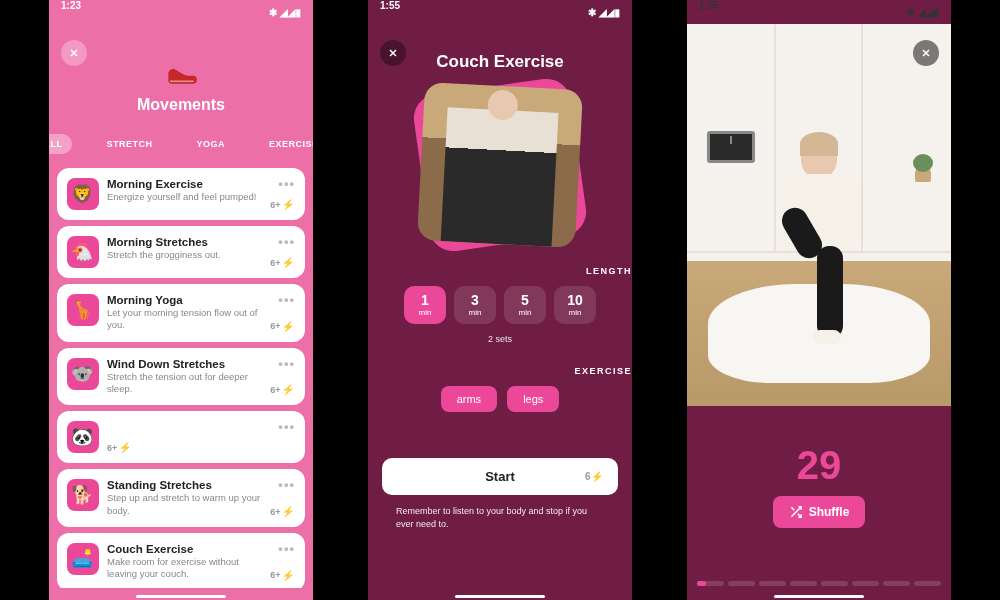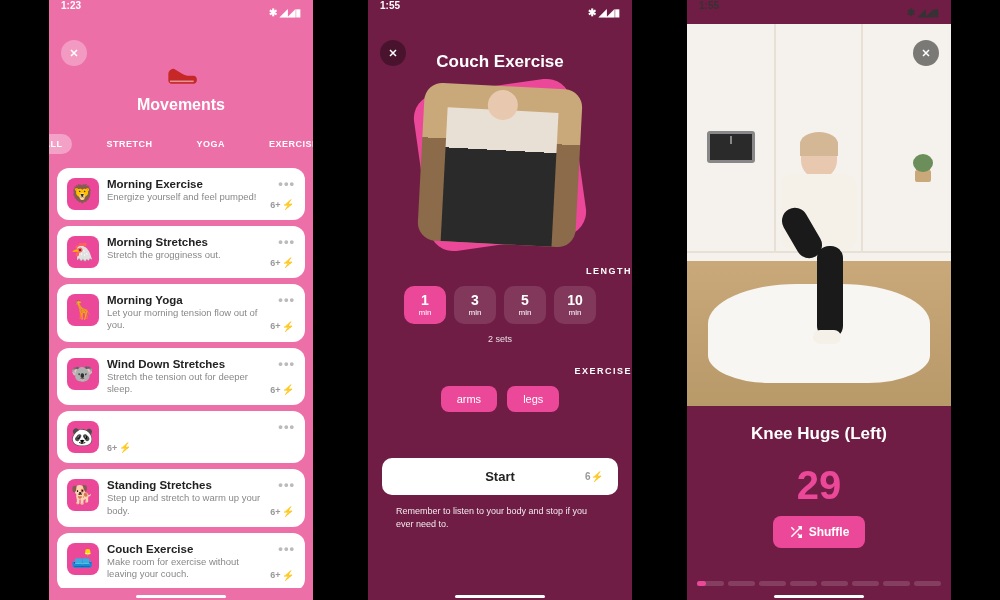--- a/index.html
+++ b/index.html
@@ -258,21 +258,20 @@
             </div>
           </div>
       </div>
     </div>
     <div class="close-btn s3-close">
         <svg viewBox="0 0 24 24" fill="none" stroke="#fff" stroke-width="3">
           <path d="M6 6l12 12M6 18L18 6"></path>
         </svg>
       </div>
     <div class="s3-lower">
-      <div class="s3-name">Knee Hugs (Left)</div>
       <div class="s3-count">29</div>
       <button class="shuffle-btn">
         <svg viewBox="0 0 24 24" fill="none" stroke="#fff" stroke-width="2.5">
             <path d="M16 3h5v5M4 20L21 3M21 16v5h-5M15 15l6 6M4 4l5 5"></path>
           </svg>
         <span>Shuffle</span>
       </button>
     </div>
     <div class="progress">
       <div class="prog-seg partial"></div>

